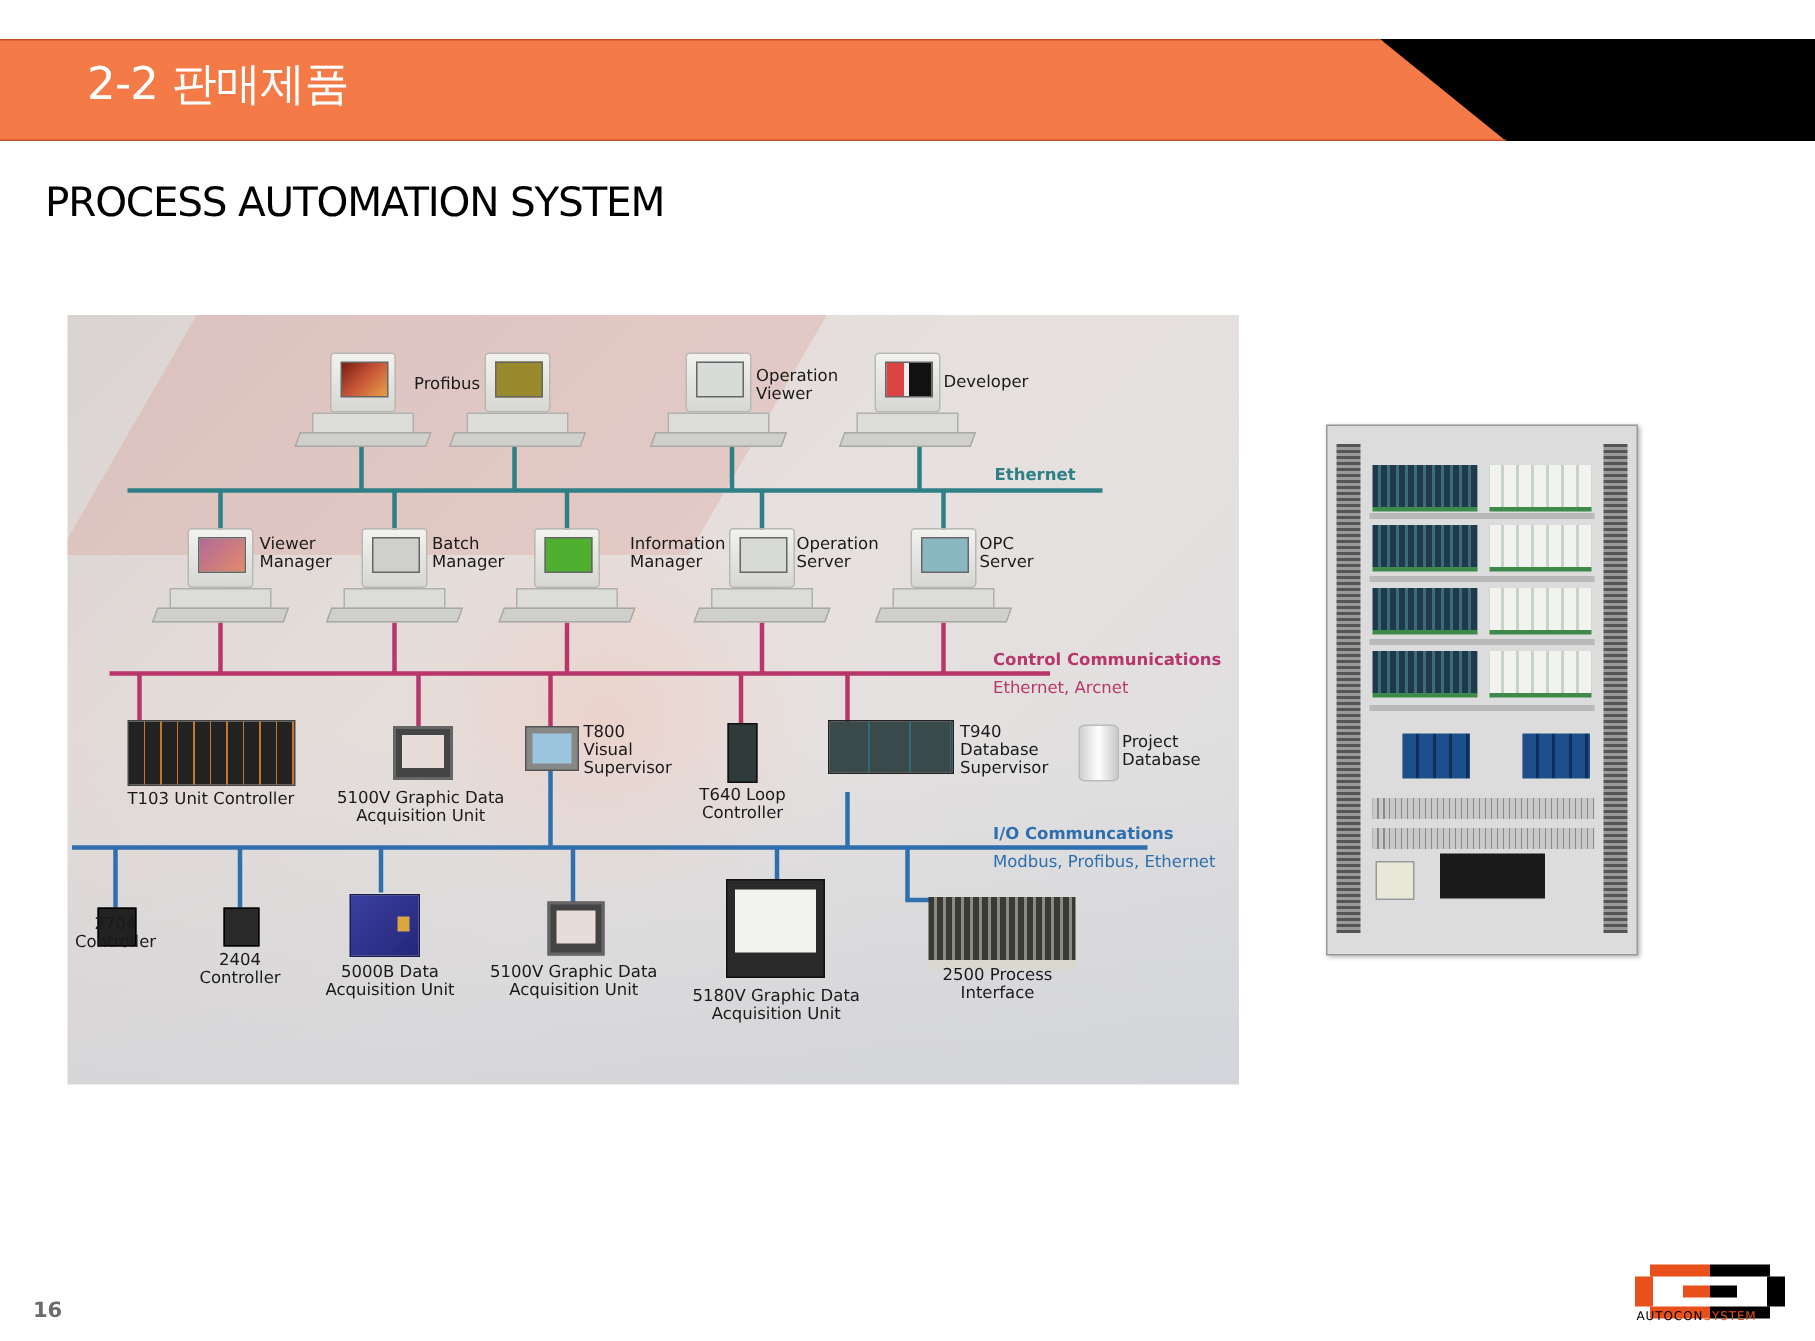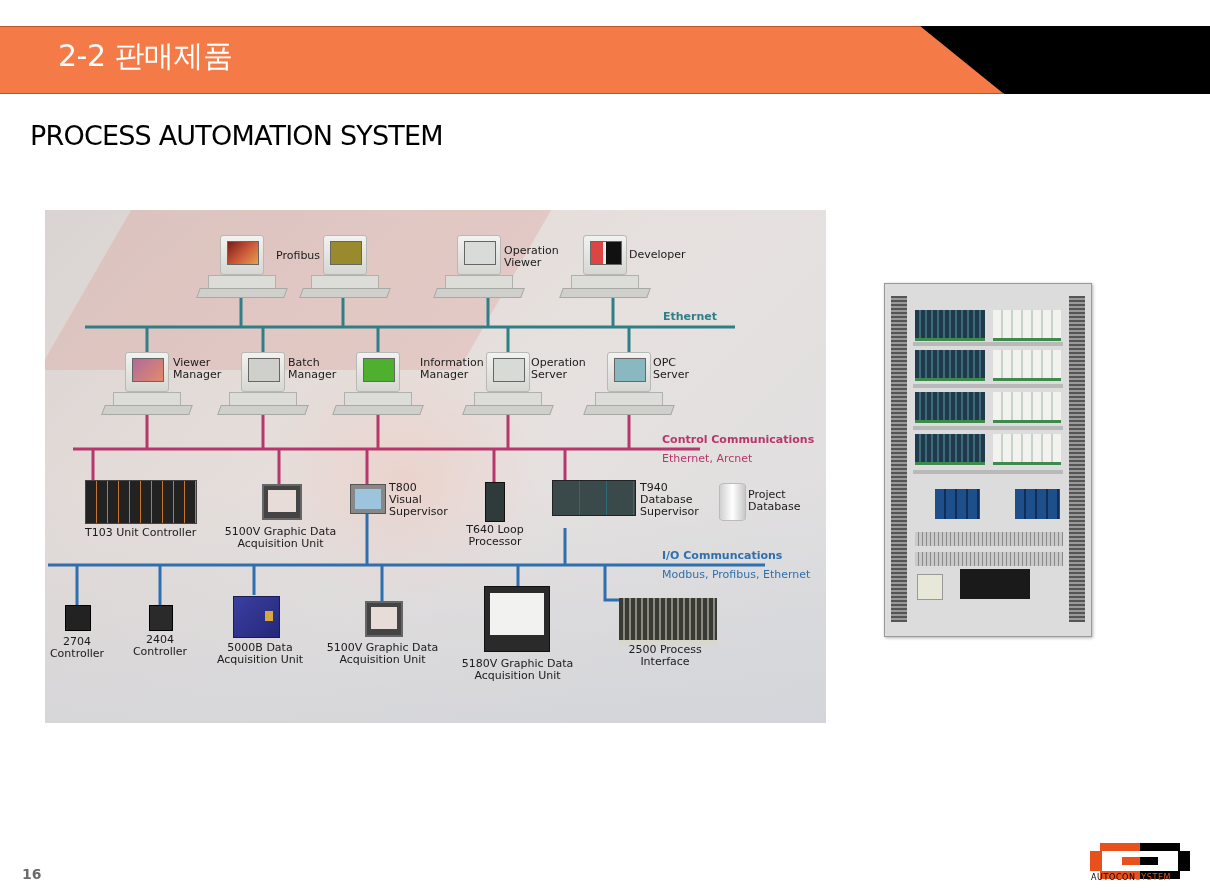--- a/index.html
+++ b/index.html
@@ -199,36 +199,36 @@
 
   <div class="dev" style="left:305px;top:274px;width:34px;height:28px;background:#888;border:1px solid #555;">
       <div style="position:absolute;left:4px;top:4px;width:26px;height:20px;background:#9cc4dc;"></div>
     </div>
   <div class="lbl" style="left:344px;top:272px;">T800
 Visual
 Supervisor</div>
 
   <div class="dev" style="left:440px;top:272px;width:18px;height:38px;background:#2f3a3a;border:1px solid #111;"></div>
   <div class="lbl c" style="left:410px;top:314px;width:80px;">T640 Loop
-Processor</div>
+Controller</div>
 
   <div class="dev" style="left:507px;top:270px;width:82px;height:34px;background:repeating-linear-gradient(90deg,#3a4a4a 0,#3a4a4a 26px,#2f6a7a 26px,#2f6a7a 27px);border:1px solid #222;"></div>
   <div class="lbl" style="left:595px;top:272px;">T940
 Database
 Supervisor</div>
 
   <div class="dev" style="left:674px;top:273px;width:25px;height:36px;background:linear-gradient(90deg,#d0d0d0,#ffffff,#c8c8c8);border-radius:5px/3px;border:1px solid #bbb;"></div>
   <div class="lbl" style="left:703px;top:279px;">Project
 Database</div>
 
   <div class="net" style="left:617px;top:339px;color:#2f6fae;">I/O Communcations</div>
   <div class="netsub" style="left:617px;top:358px;color:#2f6fae;">Modbus, Profibus, Ethernet</div>
 
   <div class="dev" style="left:20px;top:395px;width:24px;height:24px;background:#222;border:1px solid #000;"></div>
-  <div class="lbl c" style="left:0px;top:426px;width:64px;">2704
+  <div class="lbl c" style="left:0px;top:400px;width:64px;">2704
 Controller</div>
 
   <div class="dev" style="left:104px;top:395px;width:22px;height:24px;background:#2a2a2a;border:1px solid #000;"></div>
   <div class="lbl c" style="left:83px;top:424px;width:64px;">2404
 Controller</div>
 
   <div class="dev" style="left:188px;top:386px;width:45px;height:40px;background:linear-gradient(135deg,#3b3fa0,#24287a);border:1px solid #1a1c55;">
       <div style="position:absolute;right:6px;top:14px;width:8px;height:10px;background:#d9a640;"></div>
     </div>
   <div class="lbl c" style="left:165px;top:432px;width:100px;">5000B Data

